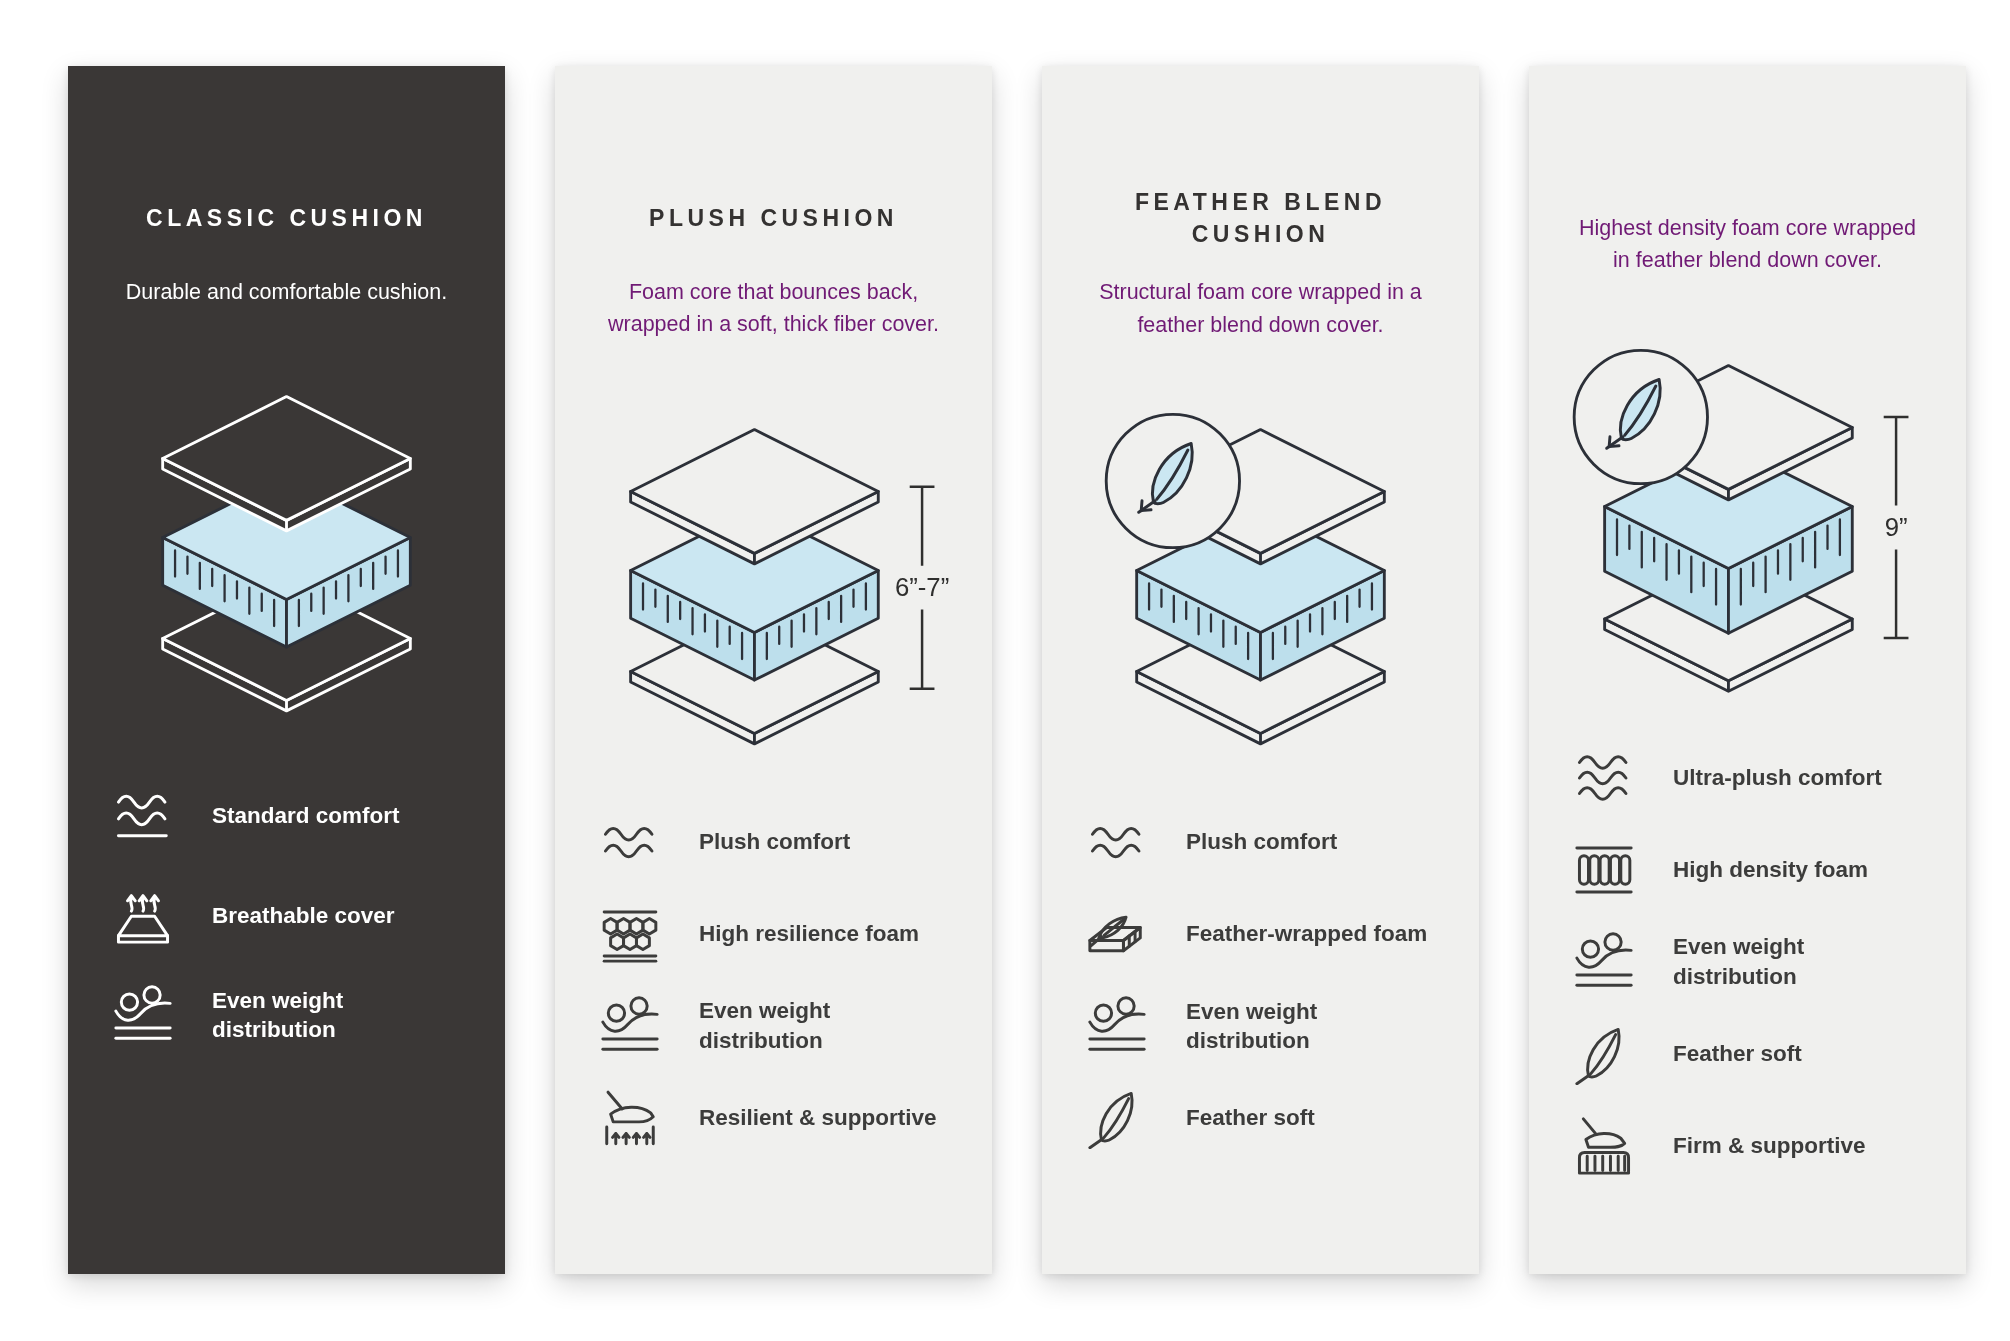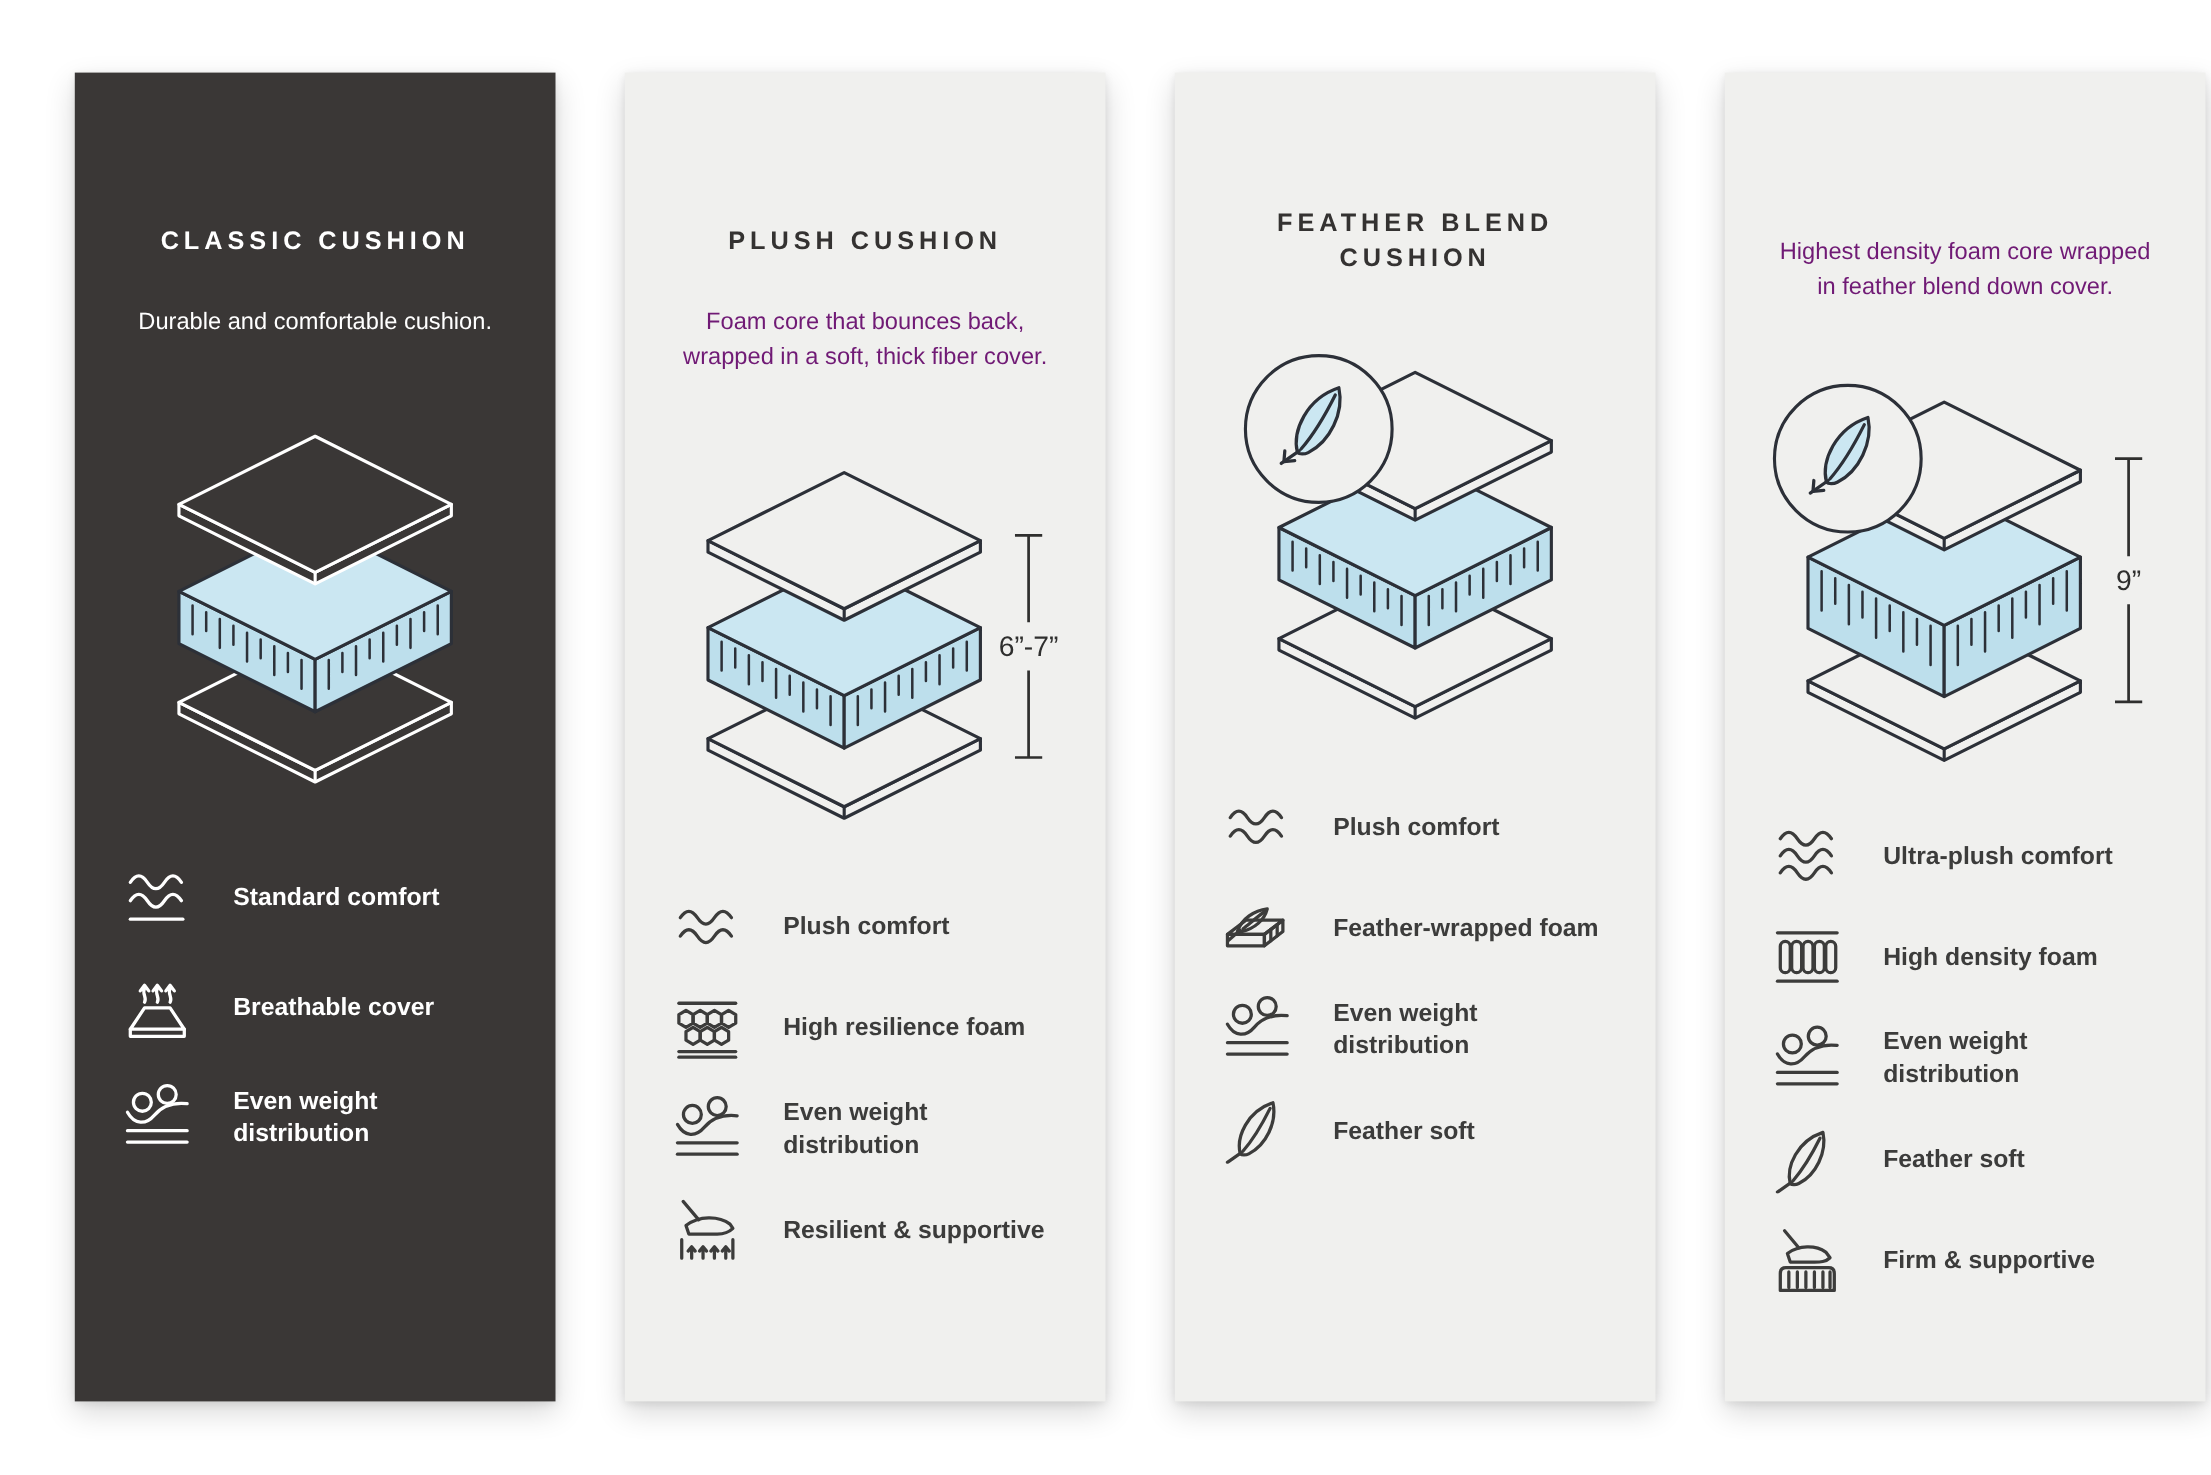--- a/index.html
+++ b/index.html
@@ -1,20 +1,20 @@
 <!DOCTYPE html>
 <html><head>
 <meta charset="utf-8">
 <style>
   html,body{margin:0;padding:0}
   body{
     width:2010px;height:1341px;background:#ffffff;overflow:hidden;
     font-family:"Liberation Sans", sans-serif;
   }
-  .board{display:flex;gap:63px;padding:66px 64px 0 68px}
+  .board{display:flex;gap:50px;padding:66px 64px 0 68px}
   .panel{
     box-sizing:border-box;width:437px;height:1208px;padding:120px 28px 0;
     box-shadow:0 10px 26px rgba(0,0,0,.16), 0 2px 8px rgba(0,0,0,.10);
   }
   .theme-light{background:#F0F0EE;color:#3C3C3B}
   .theme-dark{background:#3A3736;color:#FFFFFF}
   .title{
     min-height:64px;display:flex;align-items:center;justify-content:center;
     text-align:center;font-size:23px;font-weight:700;letter-spacing:4.5px;
     line-height:1.4;margin:0 auto;max-width:346px;
@@ -172,20 +172,21 @@
               <path d="M37 44 v-8 m-2.5 3 l2.5 -3 2.5 3"></path>
             </svg>
           </span>
           <span class="f-label">Resilient &amp; supportive</span>
         </li>
       </ul>
   </article>
 
   <article class="panel theme-light">
     <h2 class="title">FEATHER BLEND CUSHION</h2>
+    <p class="desc">Structural foam core wrapped in a feather blend down cover.</p>
     <div class="diagram">
         <svg viewBox="-20 0 400 378" xmlns="http://www.w3.org/2000/svg">
           <path d="M50 284 L180 349 L310 284 L310 295 L180 360 L50 295 Z" fill="#F0F0EE" stroke="#2C3038" stroke-width="3" stroke-linejoin="round"></path>
           <path d="M180 349 v11" stroke="#2C3038" stroke-width="3" fill="none"></path>
           <path d="M180 219 L310 284 L180 349 L50 284 Z" fill="#F0F0EE" stroke="#2C3038" stroke-width="3" stroke-linejoin="round"></path>
           <path d="M50 178 L180 243 L180 293 L50 228 Z" fill="#BDDFEC" stroke="#2C3038" stroke-width="3" stroke-linejoin="round"></path>
           <path d="M180 243 L310 178 L310 228 L180 293 Z" fill="#BDDFEC" stroke="#2C3038" stroke-width="3" stroke-linejoin="round"></path>
           <path d="M63.0 191.5 v27.5 M193.0 243.5 v27.5 M76.0 198.0 v18.0 M206.0 237.0 v18.0 M89.0 204.5 v27.5 M219.0 230.5 v27.5 M102.0 211.0 v18.0 M232.0 224.0 v18.0 M115.0 217.5 v27.5 M245.0 217.5 v27.5 M128.0 224.0 v18.0 M258.0 211.0 v18.0 M141.0 230.5 v27.5 M271.0 204.5 v27.5 M154.0 237.0 v18.0 M284.0 198.0 v18.0 M167.0 243.5 v27.5 M297.0 191.5 v27.5 " stroke="#2C3038" stroke-width="2.4" fill="none" stroke-linecap="round"></path>
           <path d="M180 113 L310 178 L180 243 L50 178 Z" fill="#CBE7F2" stroke="#2C3038" stroke-width="3" stroke-linejoin="round"></path>
           <path d="M50 95 L180 160 L310 95 L310 106 L180 171 L50 106 Z" fill="#F0F0EE" stroke="#2C3038" stroke-width="3" stroke-linejoin="round"></path>

